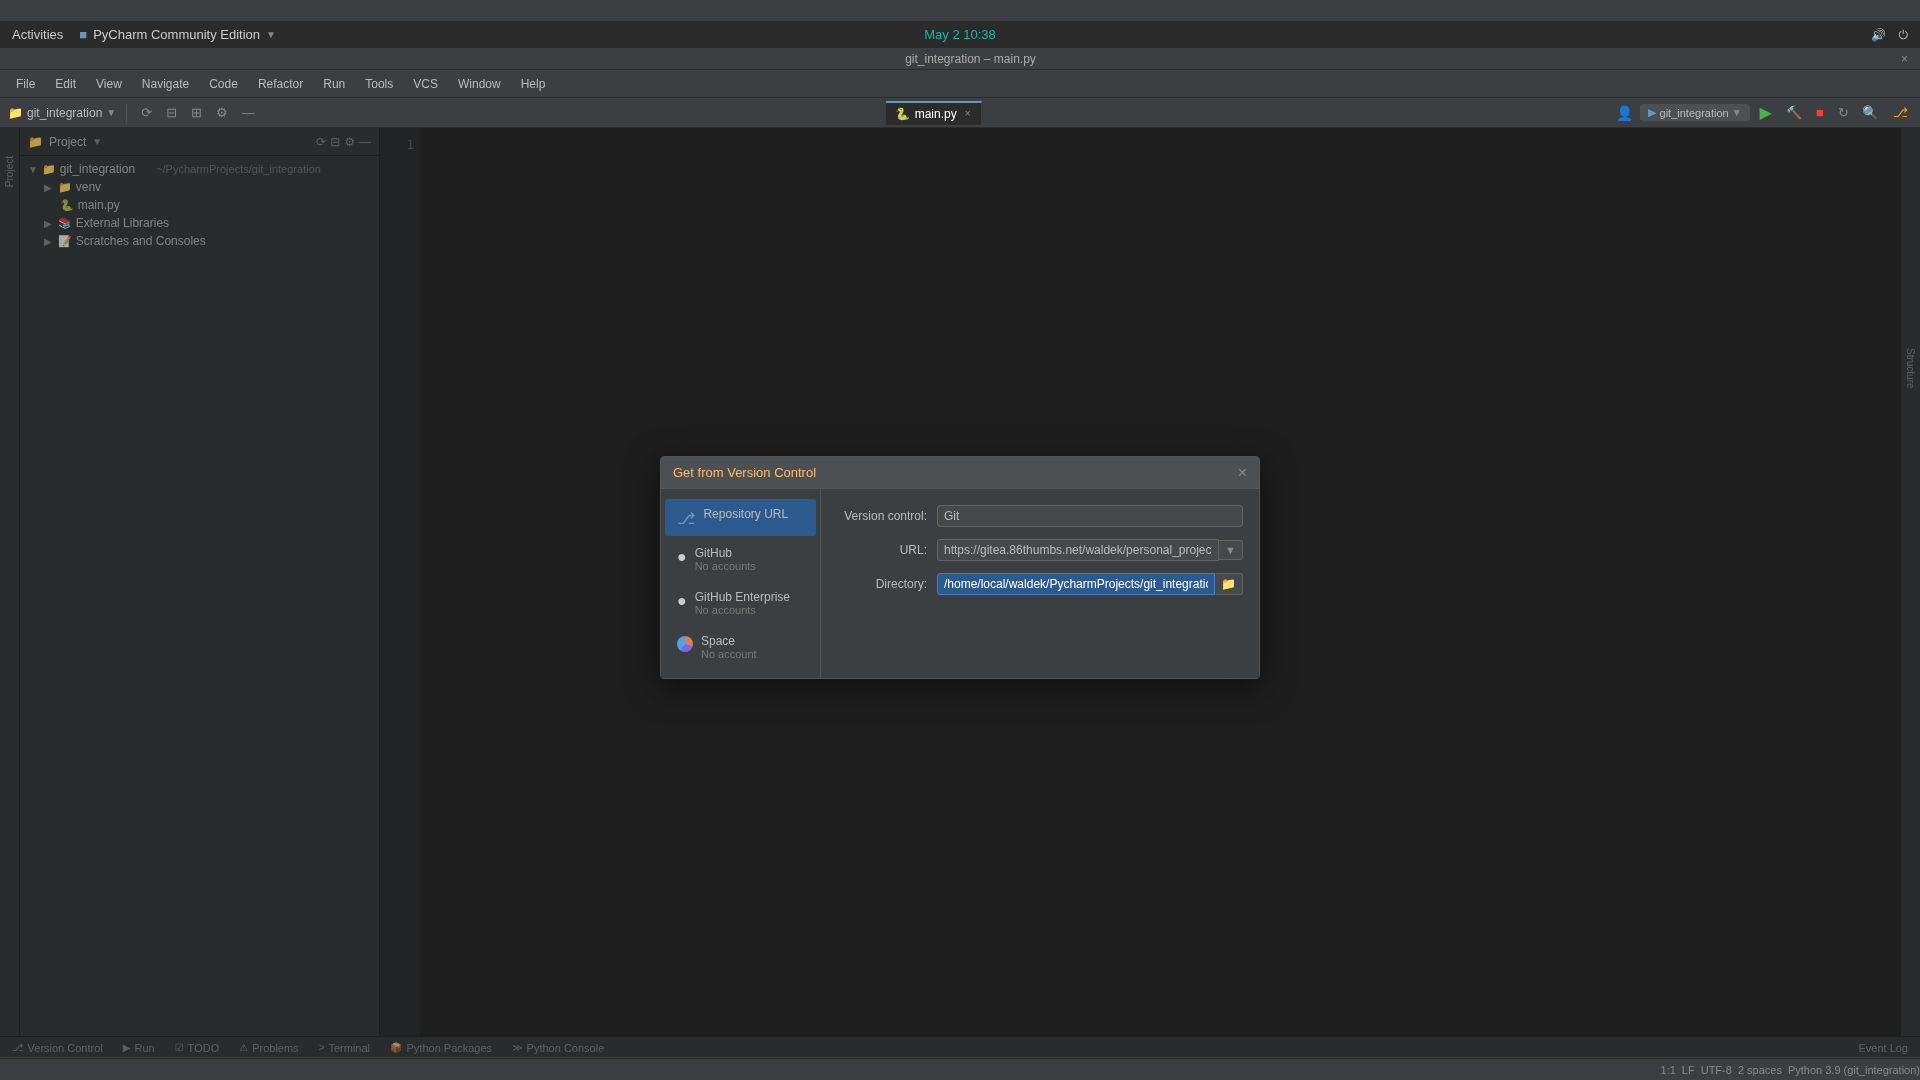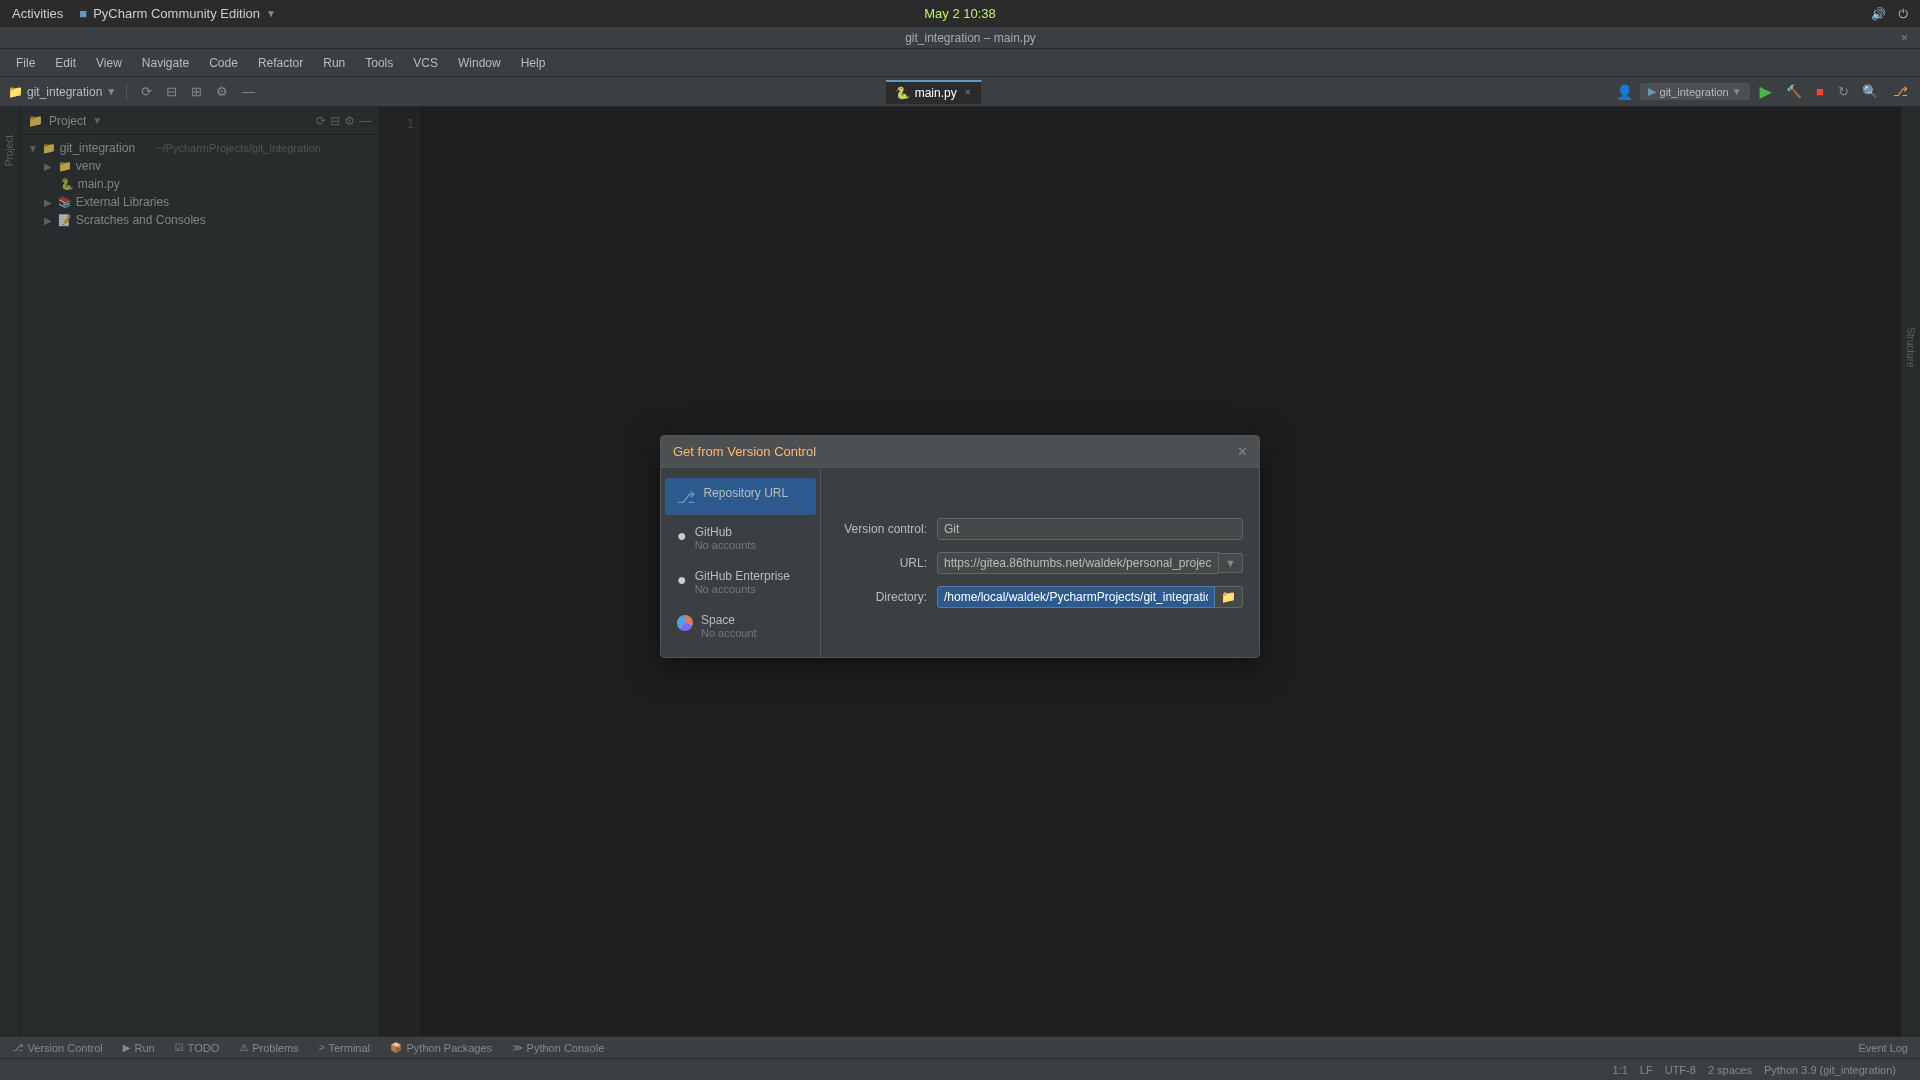--- a/index.html
+++ b/index.html
@@ -16,25 +16,26 @@
 
     
     .system-bar {
       height: 27px;
       background: #2b2b2b;
       display: flex;
       align-items: center;
       justify-content: space-between;
       padding: 0 12px;
       position: relative;
+      margin-top: 21px;
     }
     .system-bar-left { display: flex; align-items: center; gap: 16px; }
     .system-bar-activities { color: #ccc; font-size: 13px; }
     .system-bar-app { display: flex; align-items: center; gap: 6px; color: #ccc; font-size: 13px; }
-    .system-bar-center { position: absolute; left: 50%; transform: translateX(-50%); color: #bef264; font-size: 13px; }
+    .system-bar-center { position: absolute; left: 50%; transform: translateX(-50%); color: #14b8a6; font-size: 13px; }
     .system-bar-right { display: flex; align-items: center; gap: 12px; color: #bbb; }
 
     
     .title-bar {
       height: 22px;
       background: #3c3f41;
       display: flex;
       align-items: center;
       justify-content: center;
       font-size: 12px;
@@ -228,21 +229,20 @@
       flex-shrink: 0;
     }
 
     .dialog-main {
       flex: 1;
       padding: 16px;
       display: flex;
       flex-direction: column;
       gap: 12px;
       background: #3c3f41;
-      margin-top: 34px;
     }
 
     .form-row {
       display: flex;
       align-items: center;
       gap: 10px;
     }
     .form-label {
       font-size: 12px;
       color: #bbb;
@@ -382,24 +382,24 @@
       font-size: 11px;
       color: #888;
       border-top: 1px solid #2b2b2b;
       position: absolute;
       bottom: 0;
       left: 0; right: 0;
       overflow: hidden;
     }
     .status-right {
       position: absolute;
-      right: 24px;
-      display: flex;
-      align-items: center;
-      gap: 12px;
+      right: 0;
+      display: flex;
+      align-items: center;
+      gap: 6px;
       color: #888;
       font-size: 11px;
     }
 
     .toolbar-bar {
       height: 30px;
       background: #3c3f41;
       display: flex;
       align-items: center;
       padding: 0 8px;

